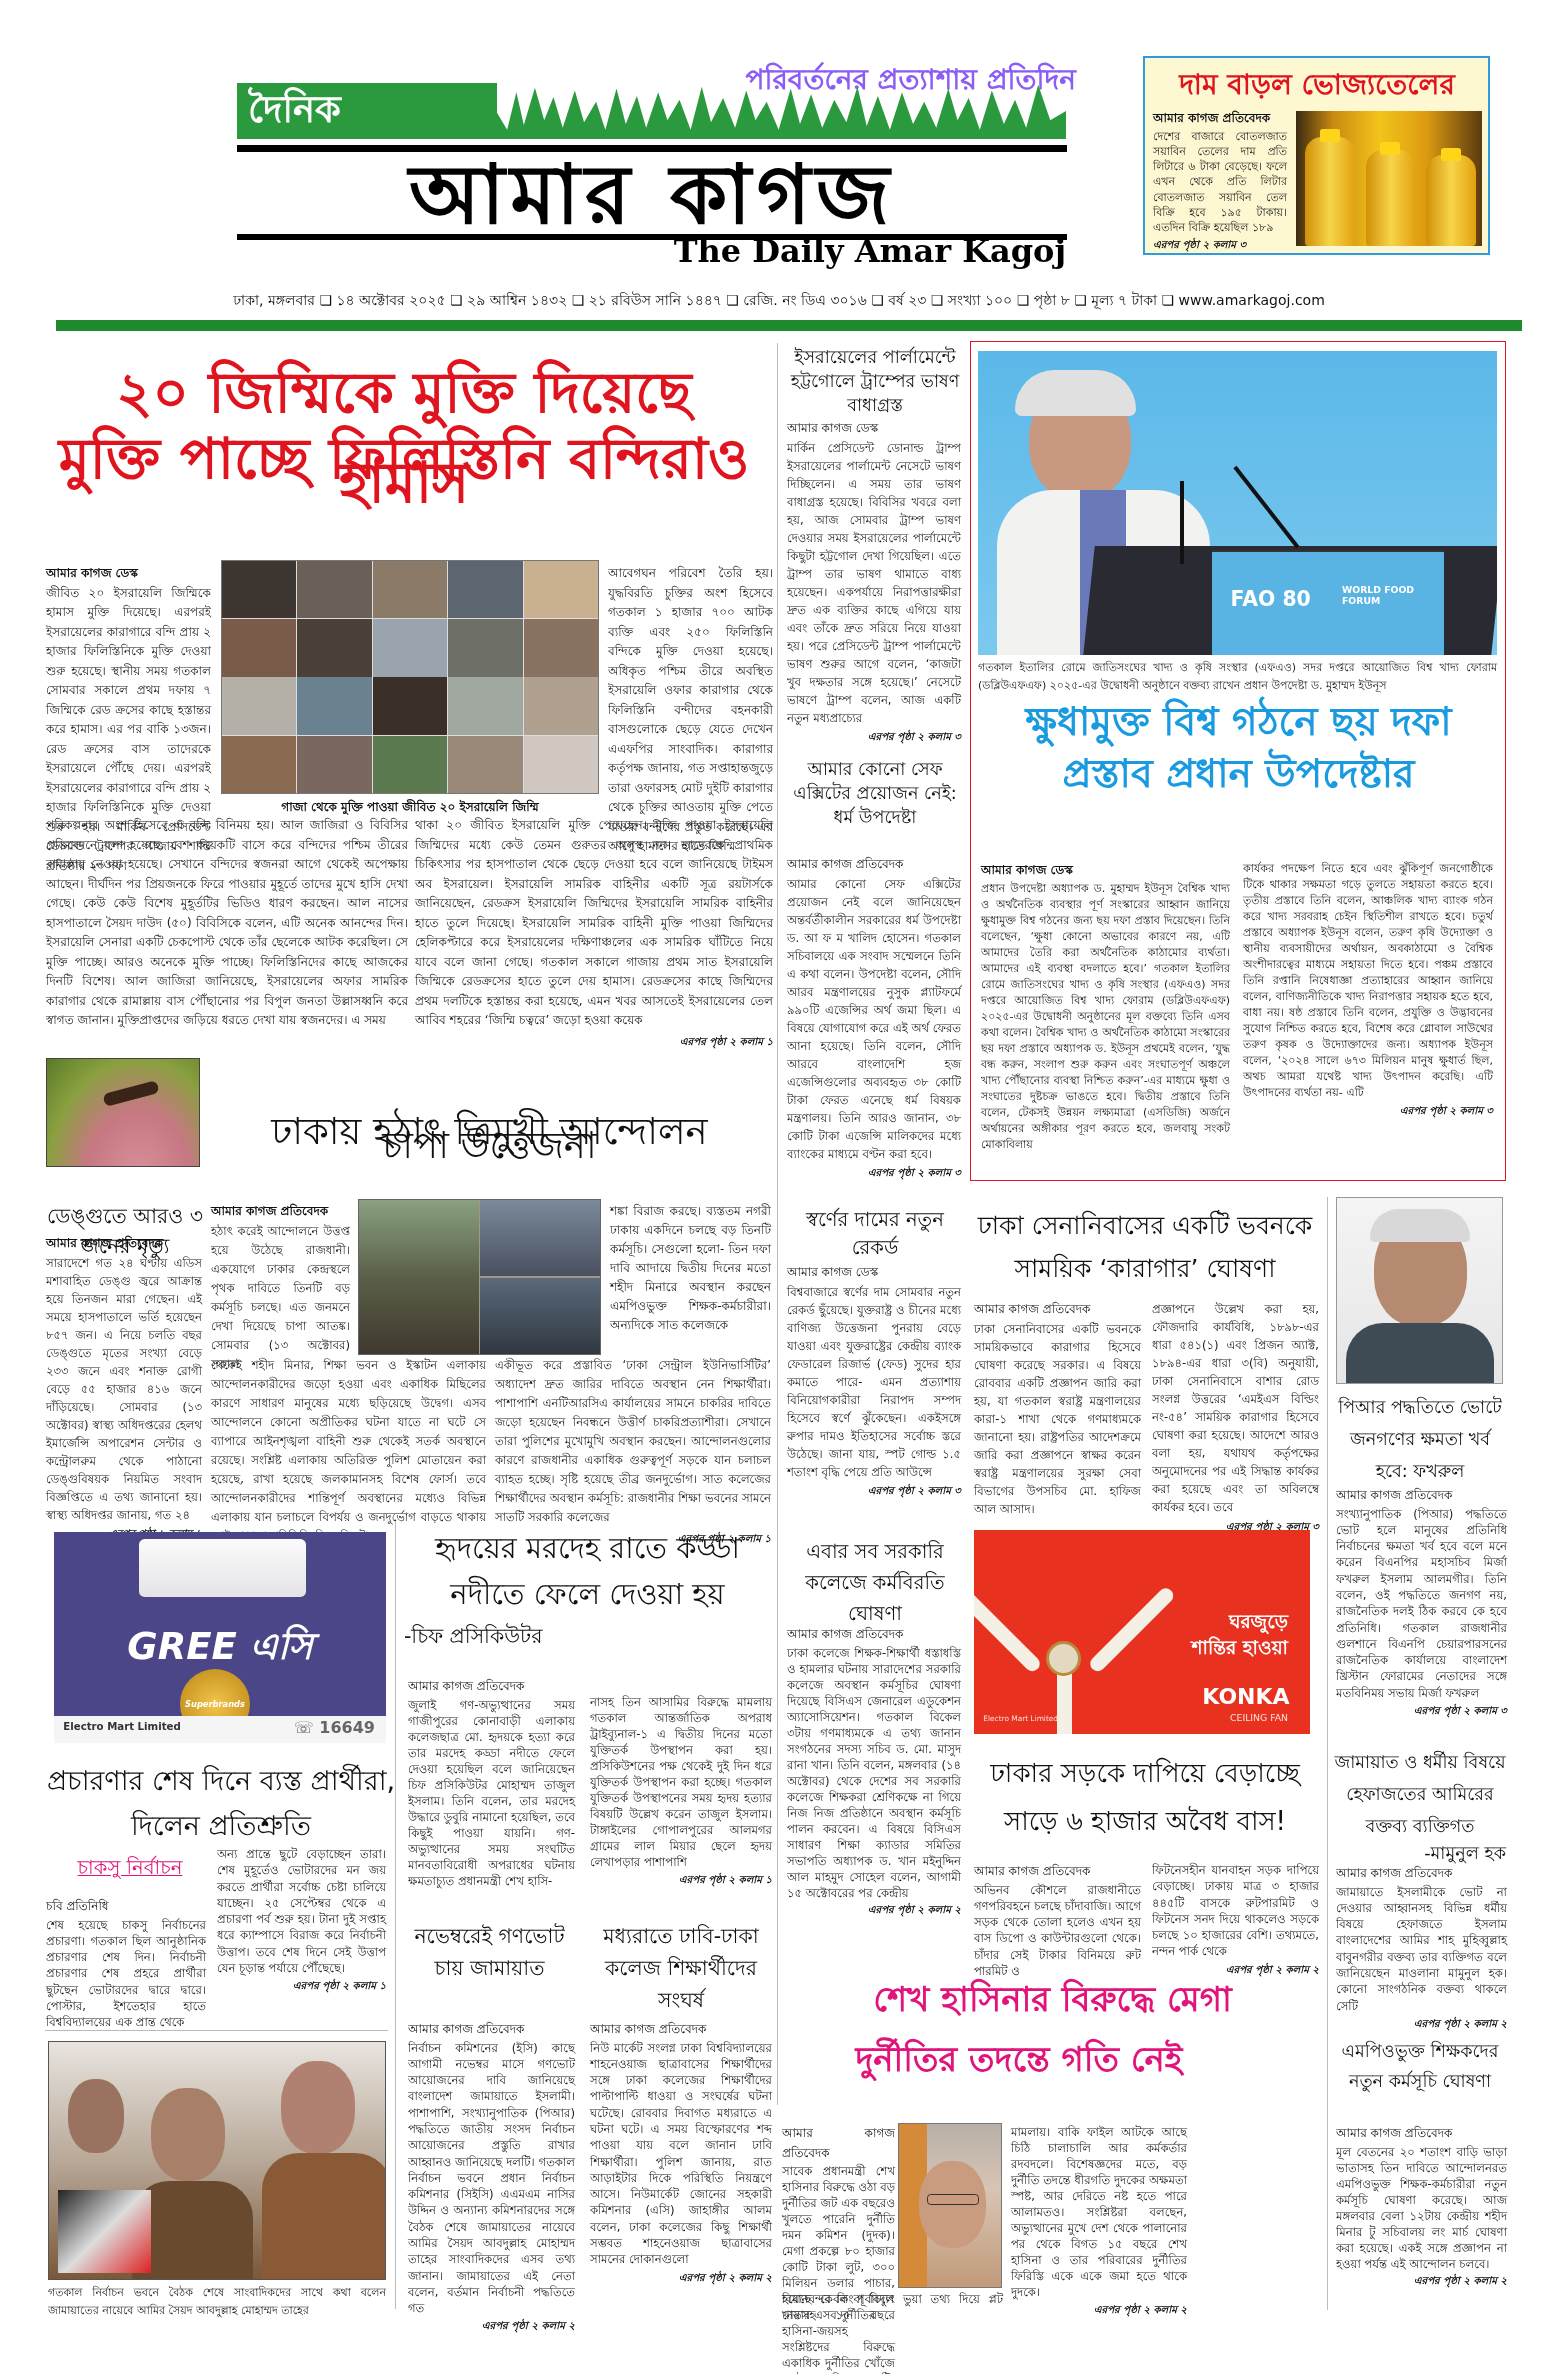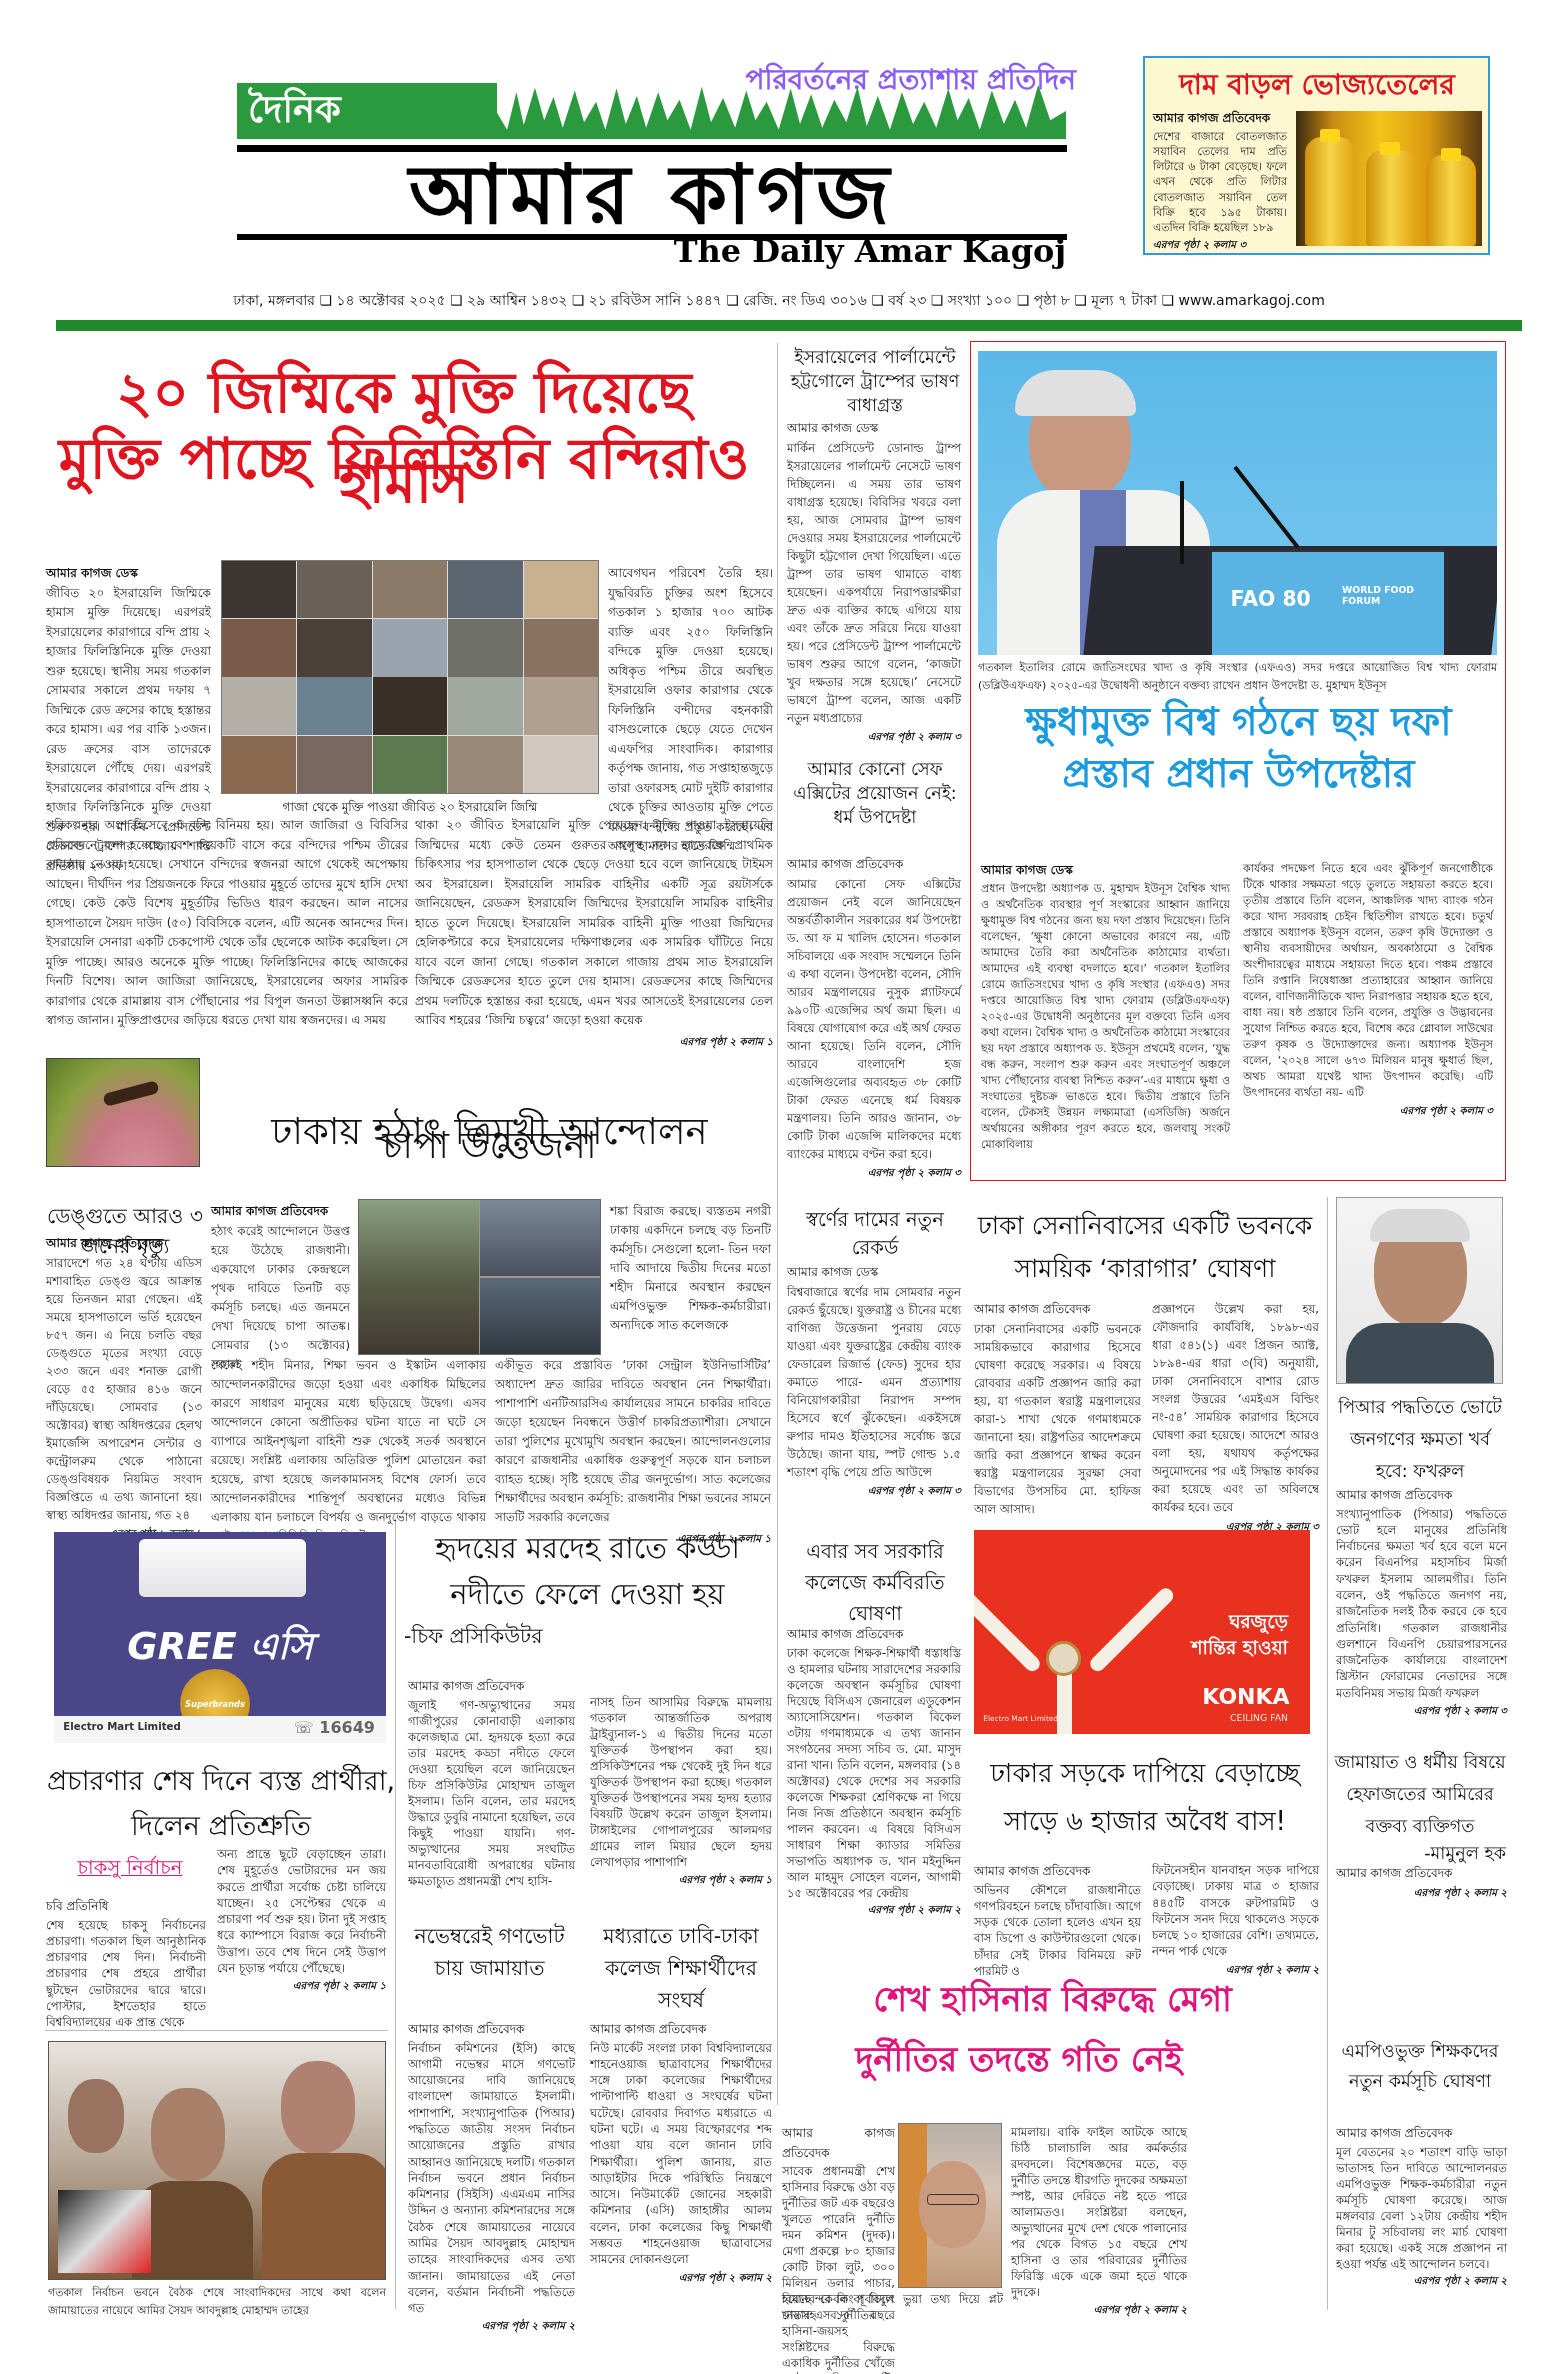--- a/index.html
+++ b/index.html
@@ -85,21 +85,21 @@
   <div style="background:#6a8290"></div>
   <div style="background:#3a3028"></div>
   <div style="background:#a0a8a0"></div>
   <div style="background:#b0a090"></div>
   <div style="background:#8a6a50"></div>
   <div style="background:#7a6860"></div>
   <div style="background:#5c7a50"></div>
   <div style="background:#9a8878"></div>
   <div style="background:#d0c8c0"></div>
 </div>
-<div class="abs" style="left:221px;top:798px;width:378px;font-size:12px;font-weight:normal;text-align:center;">গাজা থেকে মুক্তি পাওয়া জীবিত ২০ ইসরায়েলি জিম্মি</div>
+<div class="abs" style="left:221px;top:798px;width:378px;font-size:12px;font-weight:bold;text-align:center;">গাজা থেকে মুক্তি পাওয়া জীবিত ২০ ইসরায়েলি জিম্মি</div>
 
 <div class="abs txt" style="left:608px;top:564px;width:165px;">আবেগঘন পরিবেশ তৈরি হয়। যুদ্ধবিরতি চুক্তির অংশ হিসেবে গতকাল ১ হাজার ৭০০ আটক ব্যক্তি এবং ২৫০ ফিলিস্তিনি বন্দিকে মুক্তি দেওয়া হয়েছে। অধিকৃত পশ্চিম তীরে অবস্থিত ইসরায়েলি ওফার কারাগার থেকে ফিলিস্তিনি বন্দীদের বহনকারী বাসগুলোকে ছেড়ে যেতে দেখেন এএফপির সাংবাদিক। কারাগার কর্তৃপক্ষ জানায়, গত সপ্তাহান্তজুড়ে তারা ওফারসহ মোট দুইটি কারাগার থেকে চুক্তির আওতায় মুক্তি পেতে যাওয়া বন্দীদের প্রস্তুত করেছে। এর আগে হামাসের হাতে জিম্মি</div>
 
 <div class="abs txt" style="left:46px;top:816px;width:362px;">পরিকল্পনার অংশ হিসেবে এ বন্দি বিনিময় হয়। আল জাজিরা ও বিবিসির প্রতিবেদনে বলা হয়েছে, বেশ কয়েকটি বাসে করে বন্দিদের পশ্চিম তীরের রামাল্লায় নেওয়া হয়েছে। সেখানে বন্দিদের স্বজনরা আগে থেকেই অপেক্ষায় আছেন। দীর্ঘদিন পর প্রিয়জনকে ফিরে পাওয়ার মুহূর্তে তাদের মুখে হাসি দেখা গেছে। কেউ কেউ বিশেষ মুহূর্তটির ভিডিও ধারণ করছেন। আল নাসের হাসপাতালে সৈয়দ দাউদ (৫০) বিবিসিকে বলেন, এটি অনেক আনন্দের দিন। ইসরায়েলি সেনারা একটি চেকপোস্ট থেকে তাঁর ছেলেকে আটক করেছিল। সে মুক্তি পাচ্ছে। আরও অনেকে মুক্তি পাচ্ছে। ফিলিস্তিনিদের কাছে আজকের দিনটি বিশেষ। আল জাজিরা জানিয়েছে, ইসরায়েলের অফার সামরিক কারাগার থেকে রামাল্লায় বাস পৌঁছানোর পর বিপুল জনতা উল্লাসধ্বনি করে স্বাগত জানান। মুক্তিপ্রাপ্তদের জড়িয়ে ধরতে দেখা যায় স্বজনদের। এ সময়</div>
 <div class="abs txt" style="left:415px;top:816px;width:358px;">
   <span class="para">থাকা ২০ জীবিত ইসরায়েলি মুক্তি পেয়েছেন। মুক্তি পাওয়া ইসরায়েলি জিম্মিদের মধ্যে কেউ তেমন গুরুতর অসুস্থ নন। তাদেরকে প্রাথমিক চিকিৎসার পর হাসপাতাল থেকে ছেড়ে দেওয়া হবে বলে জানিয়েছে টাইমস অব ইসরায়েল। ইসরায়েলি সামরিক বাহিনীর একটি সূত্র রয়টার্সকে জানিয়েছেন, রেডক্রস ইসরায়েলি জিম্মিদের ইসরায়েলি সামরিক বাহিনীর হাতে তুলে দিয়েছে। ইসরায়েলি সামরিক বাহিনী মুক্তি পাওয়া জিম্মিদের হেলিকপ্টারে করে ইসরায়েলের দক্ষিণাঞ্চলের এক সামরিক ঘাঁটিতে নিয়ে যাবে বলে জানা গেছে। গতকাল সকালে গাজায় প্রথম সাত ইসরায়েলি জিম্মিকে রেডক্রসের হাতে তুলে দেয় হামাস। রেডক্রসের কাছে জিম্মিদের প্রথম দলটিকে হস্তান্তর করা হয়েছে, এমন খবর আসতেই ইসরায়েলের তেল আবিব শহরের ‘জিম্মি চত্বরে’ জড়ো হওয়া কয়েক</span>
   <span class="cont">এরপর পৃষ্ঠা ২ কলাম ১</span>
 </div>
 
 <div class="abs hl" style="left:787px;top:345px;width:176px;font-size:17.6px;line-height:24px;">ইসরায়েলের পার্লামেন্টে হট্টগোলে ট্রাম্পের ভাষণ বাধাগ্রস্ত</div>
@@ -250,20 +250,21 @@
 </div>
 <div class="abs txt" style="left:1152px;top:1862px;width:167px;font-size:11.6px;line-height:16.3px;">
   <span class="para">ফিটনেসহীন যানবাহন সড়ক দাপিয়ে বেড়াচ্ছে। ঢাকায় মাত্র ৩ হাজার ৪৪৫টি বাসকে রুটপারমিট ও ফিটনেস সনদ দিয়ে থাকলেও সড়কে চলছে ১০ হাজারের বেশি। তথ্যমতে, নন্দন পার্ক থেকে</span>
   <span class="cont">এরপর পৃষ্ঠা ২ কলাম ২</span>
 </div>
 
 <div class="abs hl" style="left:1332px;top:1746px;width:176px;font-size:17.6px;line-height:32px;">জামায়াত ও ধর্মীয় বিষয়ে হেফাজতের আমিরের বক্তব্য ব্যক্তিগত</div>
 <div class="abs" style="left:1332px;top:1840px;width:174px;font-size:17.6px;text-align:right;">-মামুনুল হক</div>
 <div class="abs txt" style="left:1336px;top:1864px;width:171px;font-size:11.6px;line-height:16.3px;">
   <span class="byline" style="font-weight:normal">আমার কাগজ প্রতিবেদক</span>
+  <span class="para">জামায়াতে ইসলামীকে ভোট না দেওয়ার আহ্বানসহ বিভিন্ন ধর্মীয় বিষয়ে হেফাজতে ইসলাম বাংলাদেশের আমির শাহ মুহিব্বুল্লাহ বাবুনগরীর বক্তব্য তার ব্যক্তিগত বলে জানিয়েছেন মাওলানা মামুনুল হক। কোনো সাংগঠনিক বক্তব্য থাকলে সেটি</span>
   <span class="cont">এরপর পৃষ্ঠা ২ কলাম ২</span>
 </div>
 
 <div class="abs hl" style="left:45px;top:1758px;width:352px;font-size:27px;line-height:45px;">প্রচারণার শেষ দিনে ব্যস্ত প্রার্থীরা, দিলেন প্রতিশ্রুতি</div>
 <div class="abs" style="left:56px;top:1853px;width:148px;font-size:19.5px;color:#e0147a;text-align:center;text-decoration:underline;">চাকসু নির্বাচন</div>
 <div class="abs txt" style="left:46px;top:1897px;width:160px;font-size:11.6px;line-height:16.3px;">
   <span class="byline" style="font-weight:normal">চবি প্রতিনিধি</span>
   <span class="para">শেষ হয়েছে চাকসু নির্বাচনের প্রচারণা। গতকাল ছিল আনুষ্ঠানিক প্রচারণার শেষ দিন। নির্বাচনী প্রচারণার শেষ প্রহরে প্রার্থীরা ছুটছেন ভোটারদের দ্বারে দ্বারে। পোস্টার, ইশতেহার হাতে বিশ্ববিদ্যালয়ের এক প্রান্ত থেকে</span>
 </div>
 <div class="abs txt" style="left:217px;top:1846px;width:169px;font-size:11.6px;line-height:16.3px;">

